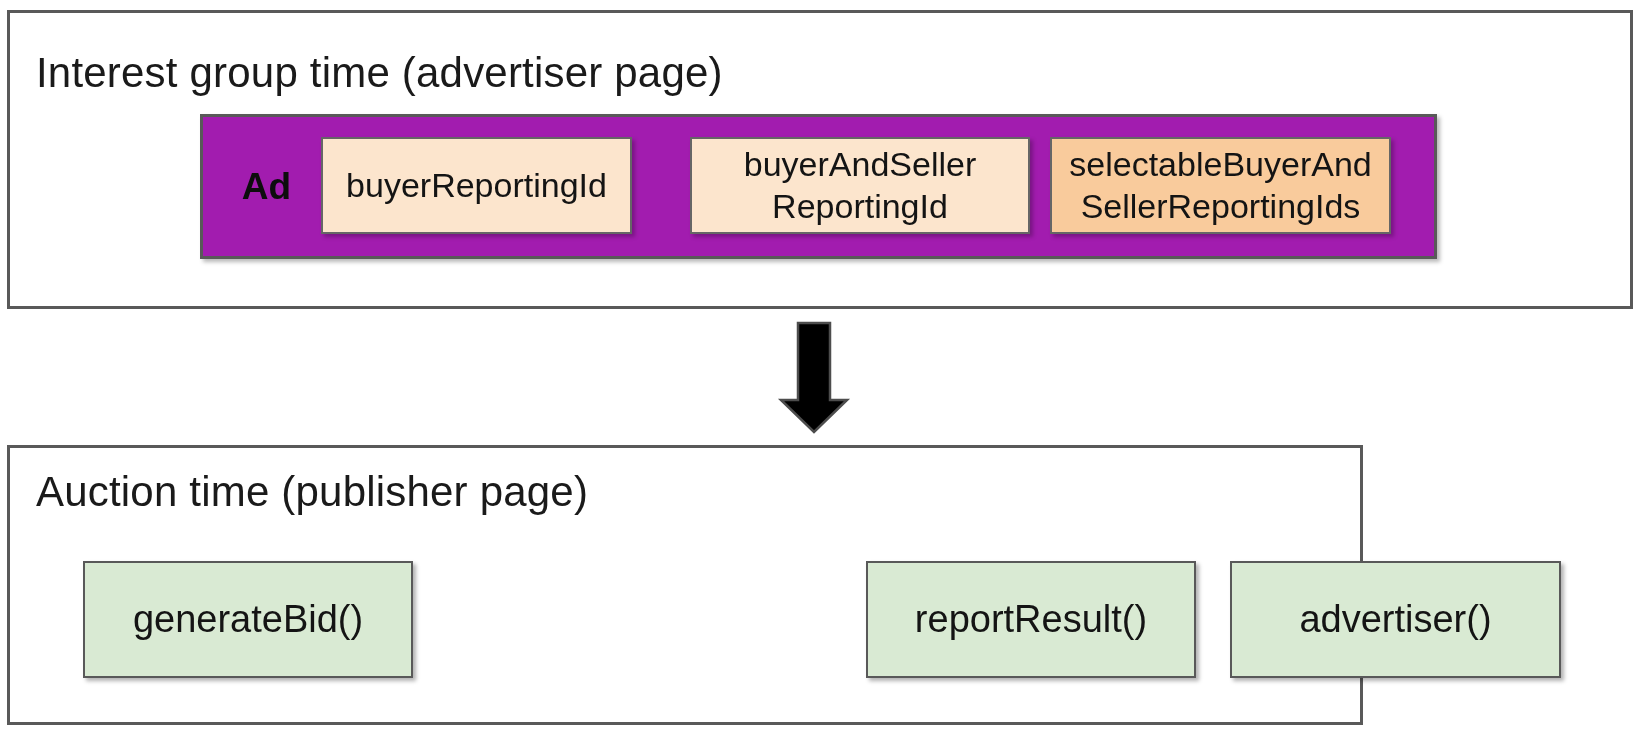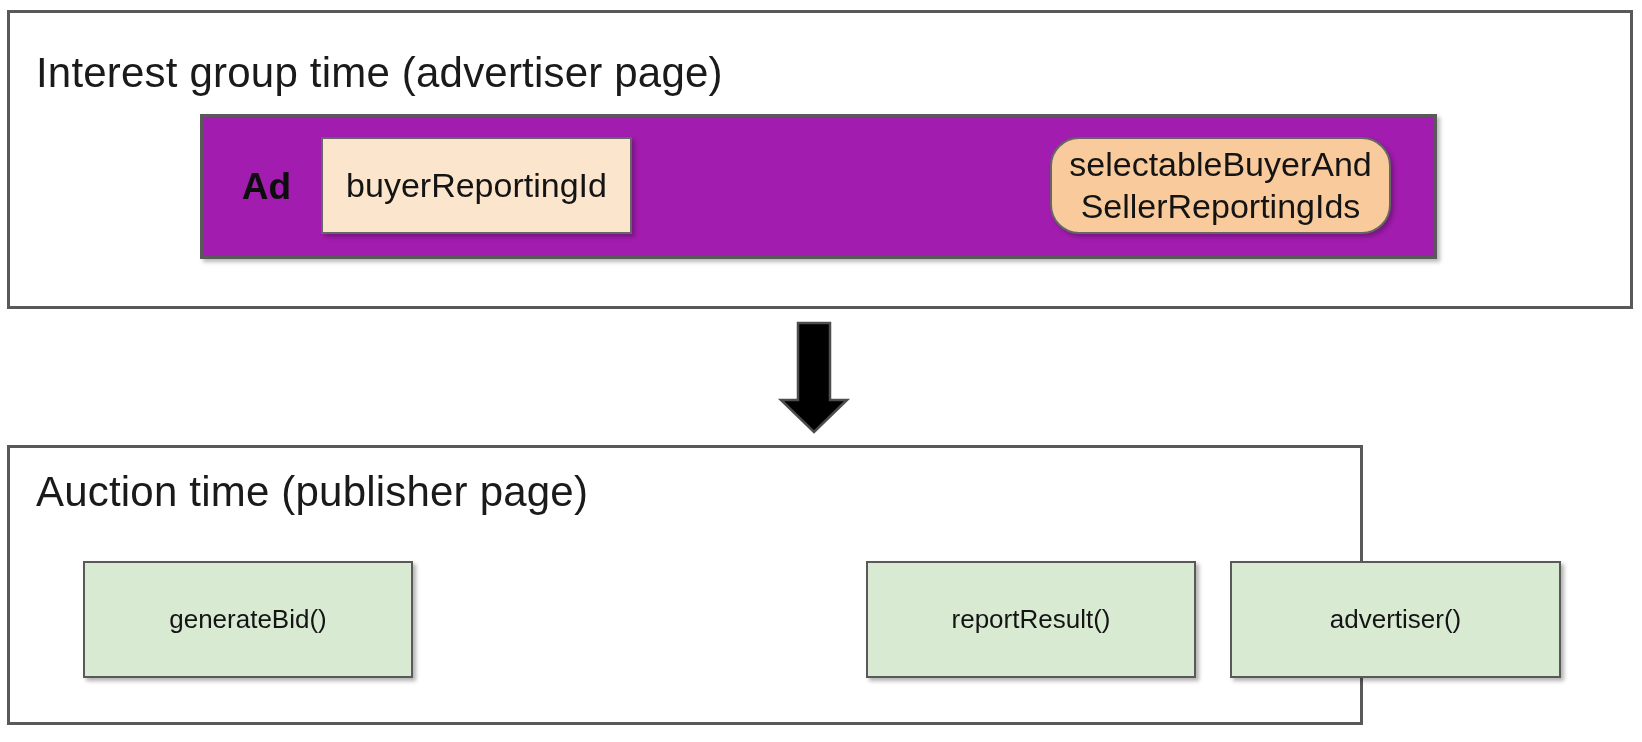--- a/index.html
+++ b/index.html
@@ -81,21 +81,21 @@
     box-shadow: 3px 3px 4px rgba(0,0,0,0.25);
     display: flex;
     align-items: center;
     justify-content: center;
     text-align: center;
     font-size: 34px;
     line-height: 1.22;
     white-space: pre-line;
     color: #141414;
   }
-  .id-box.highlight { background: #f9cb9c; border-radius: 29px; }
+  .id-box.highlight { background: #f9cb9c; }
   #id-box-0 { left: 118px; width: 311px; }
   #id-box-1 { left: 487px; width: 340px; }
   #id-box-2 { left: 847px; width: 341px; }
 
   
   .arrow-wrap {
     position: absolute;
     left: 775px;
     top: 318px;
     width: 80px;
@@ -109,41 +109,43 @@
     height: 117px;
     width: 330px;
     background: #d9ead3;
     border: 2px solid #595959;
     box-sizing: border-box;
     box-shadow: 3px 3px 4px rgba(0,0,0,0.3);
     display: flex;
     align-items: center;
     justify-content: center;
     text-align: center;
-    font-size: 26px;
+    font-size: 38px;
     color: #141414;
   }
   #fn-box-0 { left: 73px; }
   #fn-box-1 { left: 456px; width: 332px; }
   #fn-box-2 { left: 856px; }
   #fn-box-3 { left: 1220px; width: 331px; }
 </style>
 </head>
 <body>
 
 <div class="canvas">
 
   <div class="section" id="top-section">
     <div class="section-title">Interest group time (advertiser page)</div>
 
     <div class="ad-container">
       <div class="ad-label-cell">Ad</div>
 
       <div class="id-box" id="id-box-0">buyerReportingId</div>
 
+      <div class="id-box" id="id-box-1">buyerAndSeller
+ReportingId</div>
 
       <div class="id-box highlight" id="id-box-2">selectableBuyerAnd
 SellerReportingIds</div>
     </div>
   </div>
 
   <div class="arrow-wrap">
     <svg width="80" height="120" viewBox="0 0 80 120" xmlns="http://www.w3.org/2000/svg">
       <polygon points="23,5 55,5 55,82 72,82 39,114 6,82 23,82" fill="#000000" stroke="#4d4d4d" stroke-width="2.5" stroke-linejoin="miter"></polygon>
     </svg>

